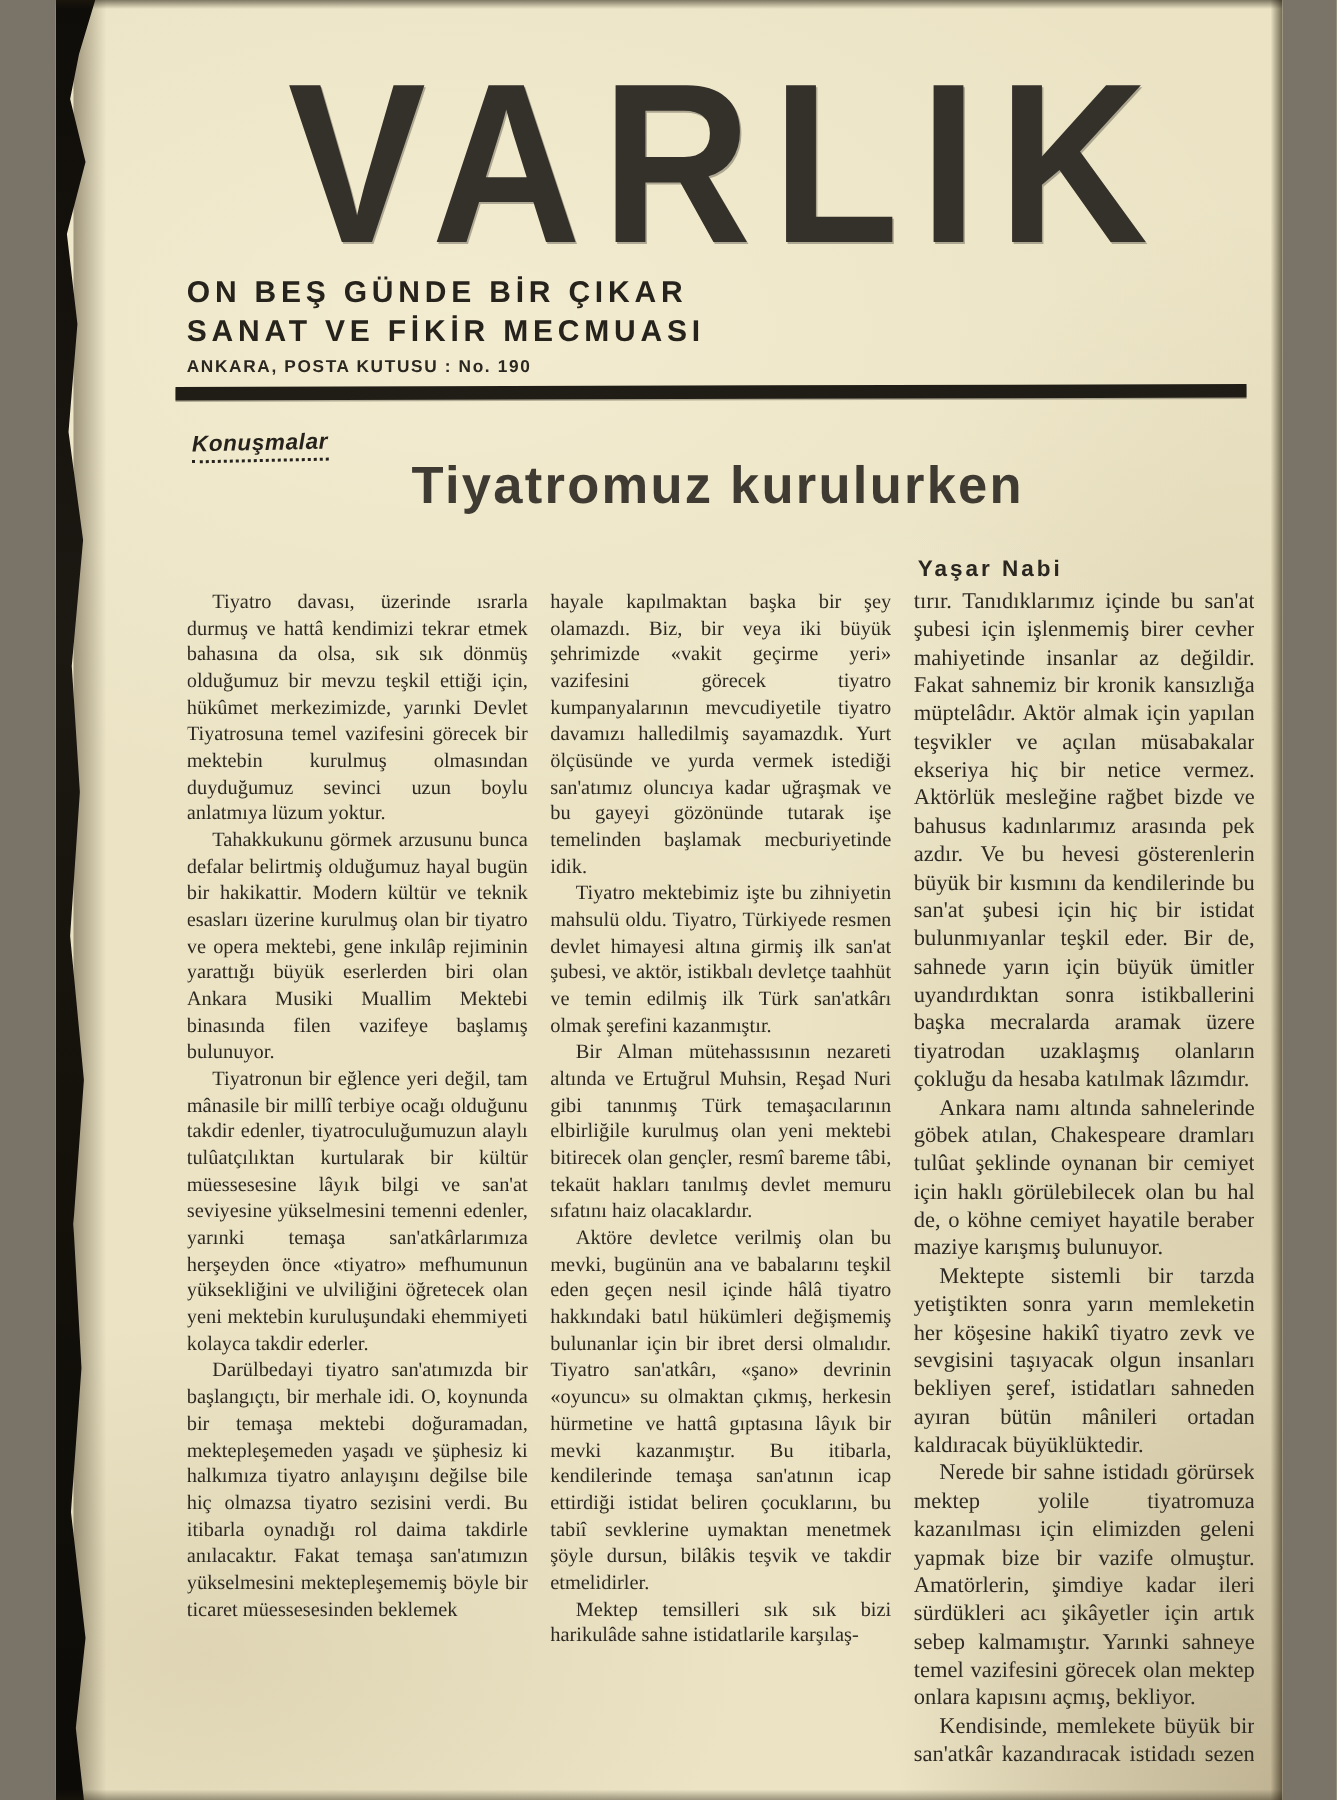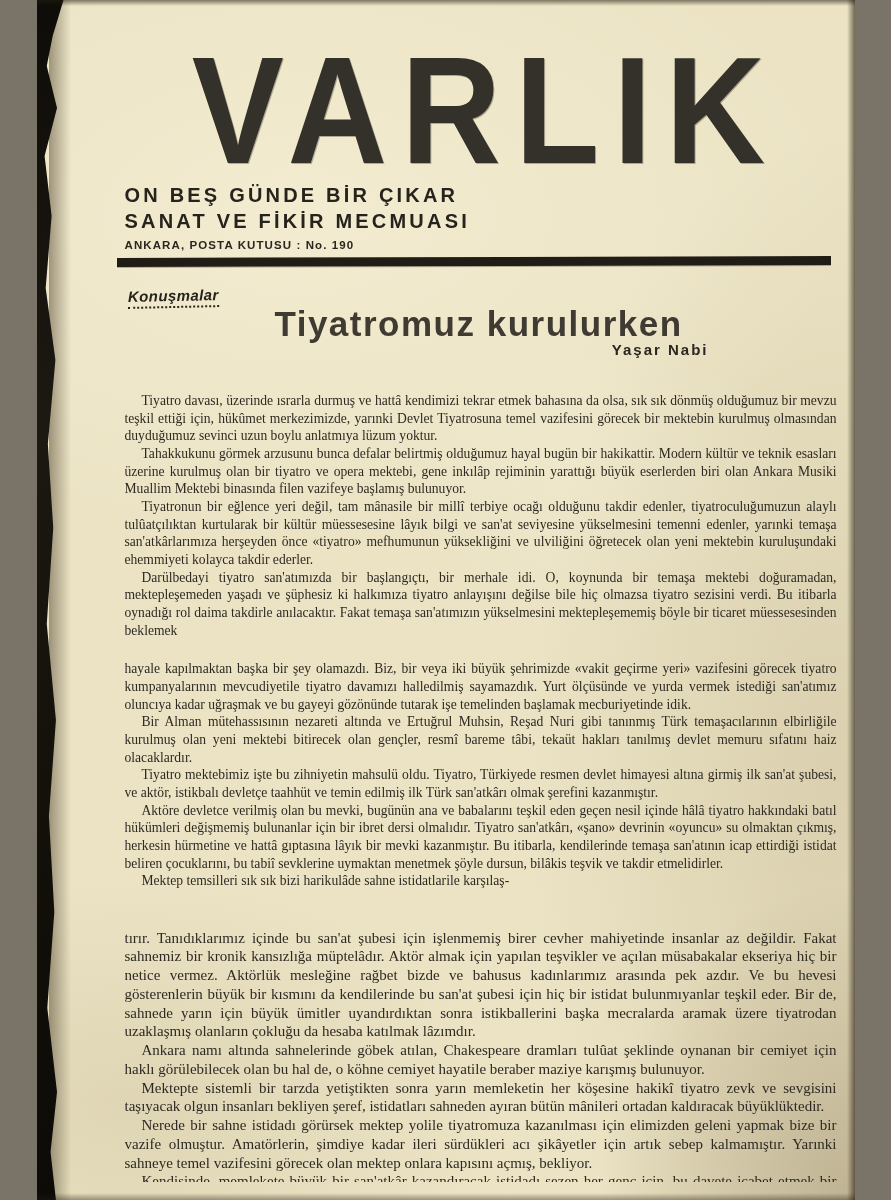--- a/index.html
+++ b/index.html
@@ -90,28 +90,28 @@
     border-bottom:2px dotted #26231d; padding-bottom:2px;
     transform:rotate(-1.2deg);
   }
   .title {
     position:absolute; left:88px; top:304px; width:708px;
     text-align:center;
     font-size:35px; font-weight:bold; letter-spacing:1.5px;
     color:#3f3b33;
   }
   .byline {
-    position:absolute; right:146px; top:341px;
+    position:absolute; right:146px; top:371px;
     font-size:15px; font-weight:bold; letter-spacing:2px;
     color:#2a2620;
   }
 
   .columns {
     position:absolute; left:88px; top:392px; width:712px; height:790px;
-    display:flex; gap:15px; z-index:2;flex-direction:column;
+    display:flex; gap:15px; z-index:2;
   }
   .col {
     flex:1; overflow:hidden;
     font-family:"Liberation Serif", serif;
     font-size:13.6px; line-height:1.3;
     text-align:justify;
     color:#2e2a23;
   }
   .col.tight { font-size:15px; line-height:1.25; }
   .para { text-indent:17px; margin:0; }
@@ -148,22 +148,22 @@
 
   <div class="columns">
     <div class="col">
       <p class="para">Tiyatro davası, üzerinde ısrarla durmuş ve hattâ kendimizi tekrar etmek bahasına da olsa, sık sık dönmüş olduğumuz bir mevzu teşkil ettiği için, hükûmet merkezimizde, yarınki Devlet Tiyatrosuna temel vazifesini görecek bir mektebin kurulmuş olmasından duyduğumuz sevinci uzun boylu anlatmıya lüzum yoktur.</p>
       <p class="para">Tahakkukunu görmek arzusunu bunca defalar belirtmiş olduğumuz hayal bugün bir hakikattir. Modern kültür ve teknik esasları üzerine kurulmuş olan bir tiyatro ve opera mektebi, gene inkılâp rejiminin yarattığı büyük eserlerden biri olan Ankara Musiki Muallim Mektebi binasında filen vazifeye başlamış bulunuyor.</p>
       <p class="para">Tiyatronun bir eğlence yeri değil, tam mânasile bir millî terbiye ocağı olduğunu takdir edenler, tiyatroculuğumuzun alaylı tulûatçılıktan kurtularak bir kültür müessesesine lâyık bilgi ve san'at seviyesine yükselmesini temenni edenler, yarınki temaşa san'atkârlarımıza herşeyden önce «tiyatro» mefhumunun yüksekliğini ve ulviliğini öğretecek olan yeni mektebin kuruluşundaki ehemmiyeti kolayca takdir ederler.</p>
       <p class="para">Darülbedayi tiyatro san'atımızda bir başlangıçtı, bir merhale idi. O, koynunda bir temaşa mektebi doğuramadan, mektepleşemeden yaşadı ve şüphesiz ki halkımıza tiyatro anlayışını değilse bile hiç olmazsa tiyatro sezisini verdi. Bu itibarla oynadığı rol daima takdirle anılacaktır. Fakat temaşa san'atımızın yükselmesini mektepleşememiş böyle bir ticaret müessesesinden beklemek</p>
     </div>
     <div class="col">
       <p class="para cont">hayale kapılmaktan başka bir şey olamazdı. Biz, bir veya iki büyük şehrimizde «vakit geçirme yeri» vazifesini görecek tiyatro kumpanyalarının mevcudiyetile tiyatro davamızı halledilmiş sayamazdık. Yurt ölçüsünde ve yurda vermek istediği san'atımız oluncıya kadar uğraşmak ve bu gayeyi gözönünde tutarak işe temelinden başlamak mecburiyetinde idik.</p>
+      <p class="para">Tiyatro mektebimiz işte bu zihniyetin mahsulü oldu. Tiyatro, Türkiyede resmen devlet himayesi altına girmiş ilk san'at şubesi, ve aktör, istikbalı devletçe taahhüt ve temin edilmiş ilk Türk san'atkârı olmak şerefini kazanmıştır.</p>
       <p class="para">Bir Alman mütehassısının nezareti altında ve Ertuğrul Muhsin, Reşad Nuri gibi tanınmış Türk temaşacılarının elbirliğile kurulmuş olan yeni mektebi bitirecek olan gençler, resmî bareme tâbi, tekaüt hakları tanılmış devlet memuru sıfatını haiz olacaklardır.</p>
-      <p class="para">Tiyatro mektebimiz işte bu zihniyetin mahsulü oldu. Tiyatro, Türkiyede resmen devlet himayesi altına girmiş ilk san'at şubesi, ve aktör, istikbalı devletçe taahhüt ve temin edilmiş ilk Türk san'atkârı olmak şerefini kazanmıştır.</p>
       <p class="para">Aktöre devletce verilmiş olan bu mevki, bugünün ana ve babalarını teşkil eden geçen nesil içinde hâlâ tiyatro hakkındaki batıl hükümleri değişmemiş bulunanlar için bir ibret dersi olmalıdır. Tiyatro san'atkârı, «şano» devrinin «oyuncu» su olmaktan çıkmış, herkesin hürmetine ve hattâ gıptasına lâyık bir mevki kazanmıştır. Bu itibarla, kendilerinde temaşa san'atının icap ettirdiği istidat beliren çocuklarını, bu tabiî sevklerine uymaktan menetmek şöyle dursun, bilâkis teşvik ve takdir etmelidirler.</p>
       <p class="para">Mektep temsilleri sık sık bizi harikulâde sahne istidatlarile karşılaş-</p>
     </div>
     <div class="col tight">
       <p class="para cont">tırır. Tanıdıklarımız içinde bu san'at şubesi için işlenmemiş birer cevher mahiyetinde insanlar az değildir. Fakat sahnemiz bir kronik kansızlığa müptelâdır. Aktör almak için yapılan teşvikler ve açılan müsabakalar ekseriya hiç bir netice vermez. Aktörlük mesleğine rağbet bizde ve bahusus kadınlarımız arasında pek azdır. Ve bu hevesi gösterenlerin büyük bir kısmını da kendilerinde bu san'at şubesi için hiç bir istidat bulunmıyanlar teşkil eder. Bir de, sahnede yarın için büyük ümitler uyandırdıktan sonra istikballerini başka mecralarda aramak üzere tiyatrodan uzaklaşmış olanların çokluğu da hesaba katılmak lâzımdır.</p>
       <p class="para">Ankara namı altında sahnelerinde göbek atılan, Chakespeare dramları tulûat şeklinde oynanan bir cemiyet için haklı görülebilecek olan bu hal de, o köhne cemiyet hayatile beraber maziye karışmış bulunuyor.</p>
       <p class="para">Mektepte sistemli bir tarzda yetiştikten sonra yarın memleketin her köşesine hakikî tiyatro zevk ve sevgisini taşıyacak olgun insanları bekliyen şeref, istidatları sahneden ayıran bütün mânileri ortadan kaldıracak büyüklüktedir.</p>
       <p class="para">Nerede bir sahne istidadı görürsek mektep yolile tiyatromuza kazanılması için elimizden geleni yapmak bize bir vazife olmuştur. Amatörlerin, şimdiye kadar ileri sürdükleri acı şikâyetler için artık sebep kalmamıştır. Yarınki sahneye temel vazifesini görecek olan mektep onlara kapısını açmış, bekliyor.</p>
       <p class="para">Kendisinde, memlekete büyük bir san'atkâr kazandıracak istidadı sezen her genç için, bu davete icabet etmek bir yurd borcu olmuştur.</p>
     </div>

